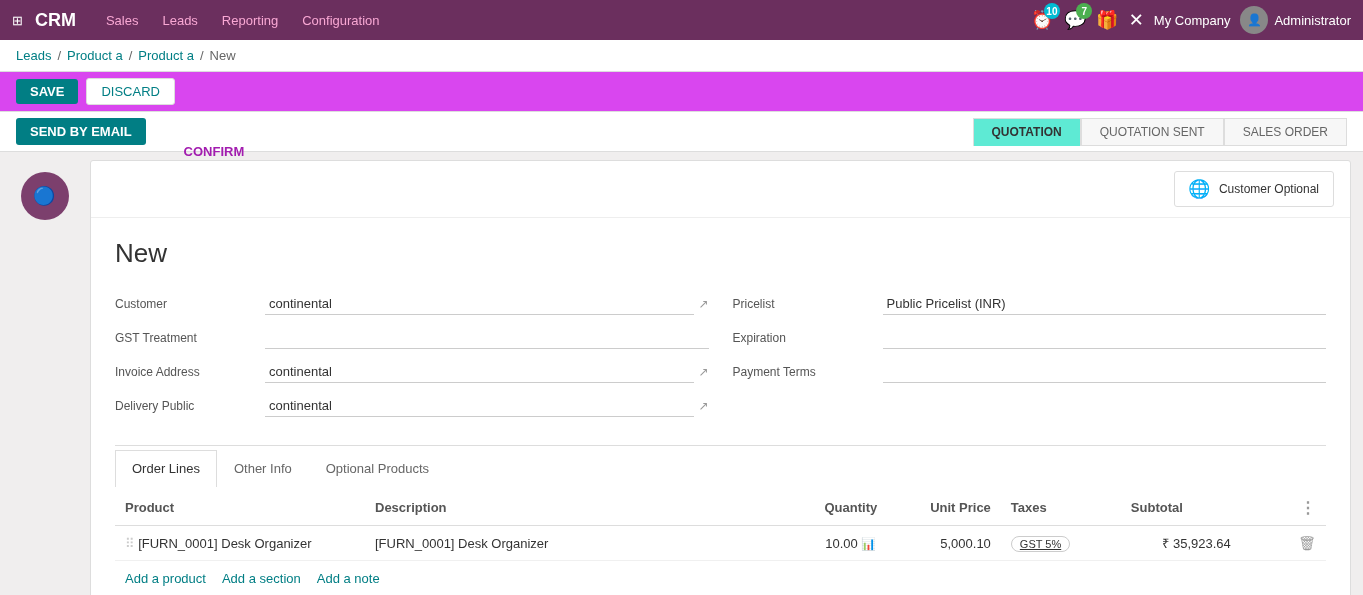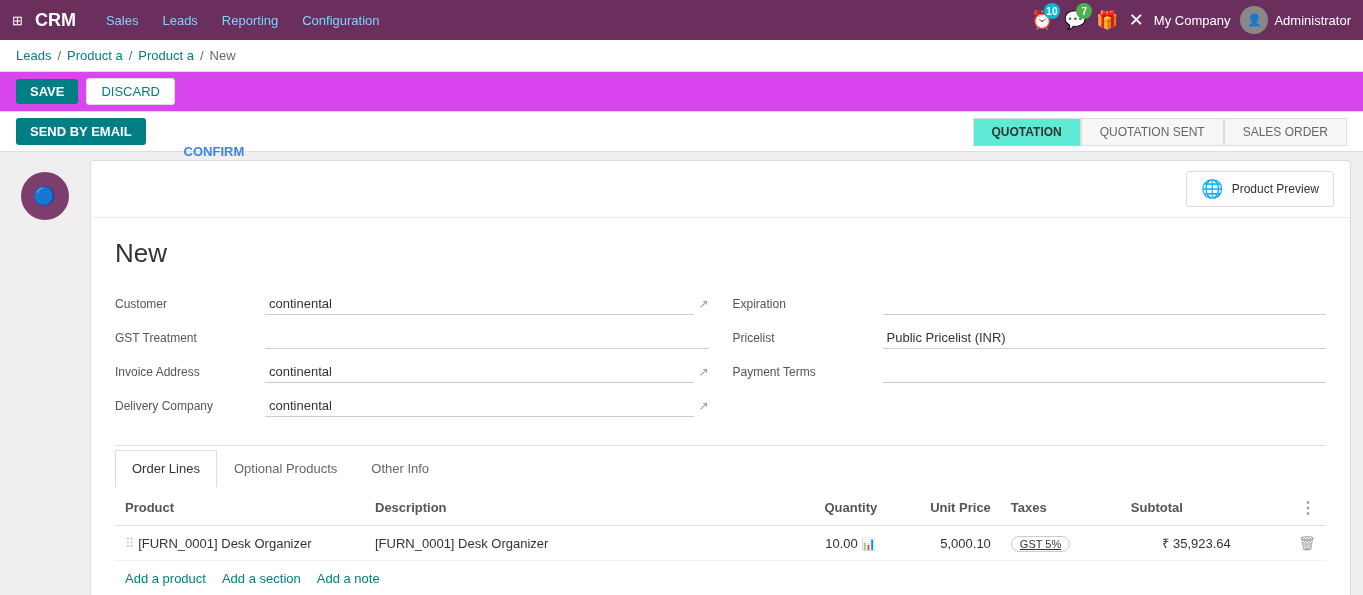--- a/index.html
+++ b/index.html
@@ -10,21 +10,21 @@
       background: #6b2f5e;
       display: flex;
       align-items: center;
       padding: 0 12px;
       height: 40px;
       color: white;
     }
     .navbar-grid { margin-right: 12px; cursor: pointer; }
     .navbar-brand { font-size: 18px; font-weight: bold; margin-right: 20px; color: white; }
     .navbar-menu { display: flex; gap: 4px; flex: 1; }
-    .navbar-menu a { color: #7dd3fc; text-decoration: none; padding: 6px 10px; font-size: 13px; border-radius: 3px; }
+    .navbar-menu a { color: #f9a8d4; text-decoration: none; padding: 6px 10px; font-size: 13px; border-radius: 3px; }
     .navbar-right { display: flex; align-items: center; gap: 10px; }
     .nav-icon { position: relative; cursor: pointer; color: white; }
     .nav-badge {
       position: absolute; top: -6px; right: -6px;
       background: #00bcd4; color: white; border-radius: 50%;
       font-size: 10px; width: 16px; height: 16px;
       display: flex; align-items: center; justify-content: center;
       font-weight: bold;
     }
     .nav-badge.green { background: #4caf50; }
@@ -70,21 +70,21 @@
       padding: 0 16px;
       border-bottom: 1px solid #ddd;
       height: 40px;
       gap: 12px;
     }
     .btn-send-email {
       background: #017e84; color: white; border: none; padding: 6px 14px;
       border-radius: 3px; cursor: pointer; font-size: 13px; font-weight: 600; margin-right: 12px;
     }
     .btn-confirm {
-      background: transparent; color: #3b82f6; border: none; padding: 6px 14px;
+      background: transparent; color: #a21caf; border: none; padding: 6px 14px;
       cursor: pointer; font-size: 13px; font-weight: 600; margin-top: 40px;
     }
     .status-steps {
       margin-left: auto;
       display: flex;
       gap: 0;
     }
     .status-step {
       padding: 6px 18px;
       font-size: 12px;
@@ -335,21 +335,21 @@
 
   <div class="left-avatar-area">
     <div class="user-avatar">🔵</div>
   </div>
 
   <div class="form-card">
 
     <div class="form-card-header">
       <button class="customer-preview-btn">
         <span class="globe-icon">🌐</span>
-        <span>Product Preview</span>
+        <span>Customer Optional</span>
       </button>
     </div>
 
     <div class="form-body">
       <div class="form-title">New</div>
 
       <div class="form-grid">
 
         <div>
 
@@ -372,63 +372,63 @@
 
           <div class="form-row">
             <span class="form-label">Invoice Address</span>
             <div class="form-value">
               <input class="form-input" value="continental" style="">
               <span class="external-link-icon">↗</span>
             </div>
           </div>
 
           <div class="form-row">
-            <span class="form-label">Delivery Company</span>
+            <span class="form-label">Delivery Public</span>
             <div class="form-value">
               <input class="form-input" value="continental" style="">
               <span class="external-link-icon">↗</span>
             </div>
           </div>
         </div>
 
         <div>
+
+          <div class="form-row">
+            <span class="form-label">Pricelist</span>
+            <div class="form-value">
+              <select class="form-select">
+                <option>Public Pricelist (INR)</option>
+              </select>
+            </div>
+          </div>
 
           <div class="form-row">
             <span class="form-label">Expiration</span>
             <div class="form-value">
               <select class="form-select">
                 <option value=""></option>
               </select>
             </div>
           </div>
 
           <div class="form-row">
-            <span class="form-label">Pricelist</span>
-            <div class="form-value">
-              <select class="form-select">
-                <option>Public Pricelist (INR)</option>
-              </select>
-            </div>
-          </div>
-
-          <div class="form-row">
             <span class="form-label">Payment Terms</span>
             <div class="form-value">
               <select class="form-select">
                 <option value=""></option>
               </select>
             </div>
           </div>
         </div>
       </div>
 
       <div class="tabs-bar">
         <div class="tab active">Order Lines</div>
+        <div class="tab">Other Info</div>
         <div class="tab">Optional Products</div>
-        <div class="tab">Other Info</div>
       </div>
 
       <table class="order-table">
         <thead>
           <tr>
             <th class="col-product">Product</th>
             <th>Description</th>
             <th class="col-qty" style="text-align:center;">Quantity</th>
             <th class="col-price" style="text-align:right;">Unit Price</th>
             <th class="col-tax">Taxes</th>

